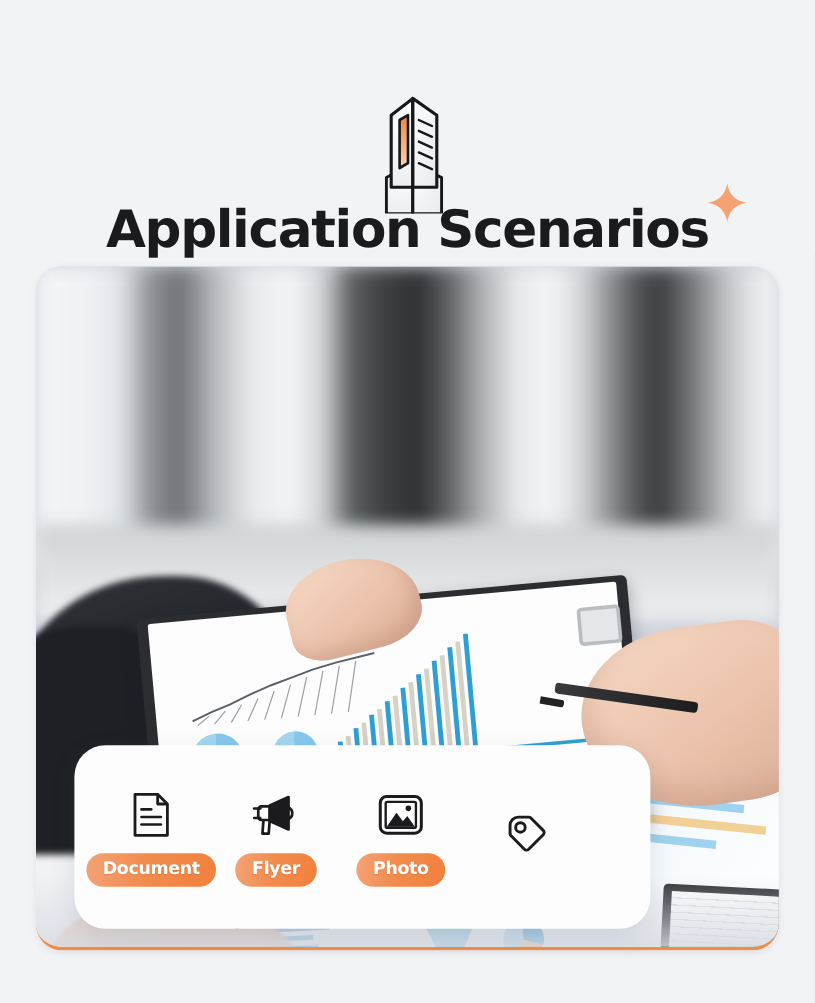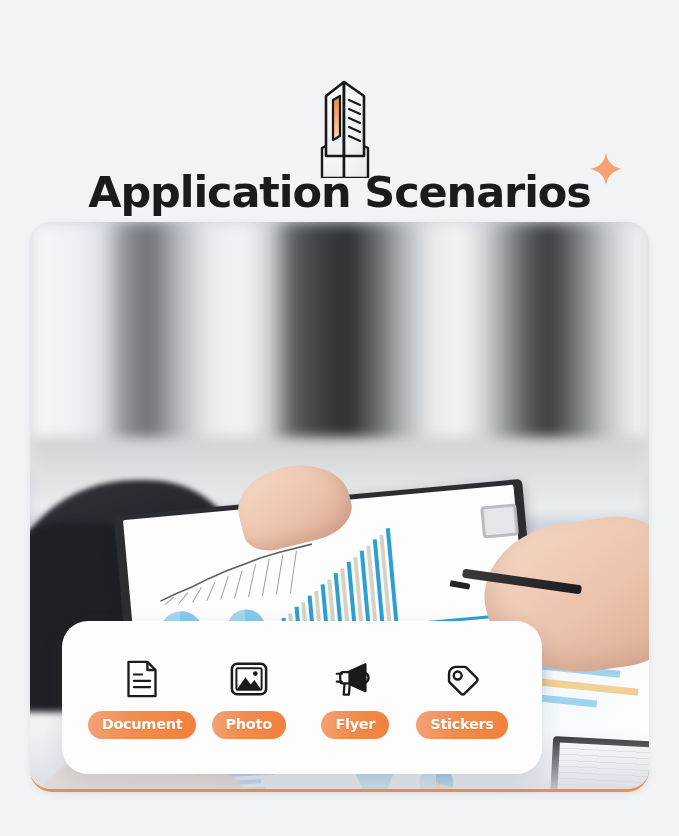--- a/index.html
+++ b/index.html
@@ -363,22 +363,21 @@
     position: absolute;
     left: 62px;
     top: 621px;
     width: 480px;
     height: 153px;
     background: #fdfdfd;
     border-radius: 26px;
     box-shadow: 0 6px 20px rgba(80,90,110,0.14);
     display: flex;
     align-items: center;
-    justify-content: space-between;
-    padding: 0 28px;
+    padding: 0 12px;
     box-sizing: border-box;
   }
   .feature-item {
     display: flex;
     flex-direction: column;
     align-items: center;
     width: 104px;
   }
   .feature-icon {
     height: 46px;
@@ -578,48 +577,47 @@
           <line x1="11" y1="31" x2="29" y2="31"></line>
         </g>
       </svg>
     </span>
     <span class="feature-badge">Document</span>
   </div>
 
 
   <div class="feature-item">
     <span class="feature-icon">
-      <svg viewBox="0 0 44 40" width="40" height="36">
-        <rect x="3" y="3" width="38" height="34" rx="6" fill="none" stroke="#1b1b1d" stroke-width="2.8"></rect>
-        <rect x="8" y="8" width="28" height="24" rx="1.5" fill="none" stroke="#1b1b1d" stroke-width="2.2"></rect>
-        <circle cx="29" cy="14" r="2.6" fill="#1b1b1d"></circle>
-        <path d="M9 31 L18 18 L24 26 L28 21 L35 31 Z" fill="#1b1b1d"></path>
-      </svg>
-    </span>
-    <span class="feature-badge">Photo</span>
-  </div>
-
-  <div class="feature-item">
-    <span class="feature-icon">
       <svg viewBox="0 0 46 42" width="40" height="38">
         <path d="M17 13 H9 a3 3 0 0 0 -3 3 v7 a3 3 0 0 0 3 3 h8 Z" fill="none" stroke="#1b1b1d" stroke-width="2.6" stroke-linejoin="round"></path>
         <path d="M17 12 L35 4 V35 L17 27 Z" fill="#1b1b1d" stroke="#1b1b1d" stroke-width="2.6" stroke-linejoin="round"></path>
         <path d="M35 14 a6 6 0 0 1 0 11" fill="none" stroke="#1b1b1d" stroke-width="2.6"></path>
         <path d="M11 26 L10 39 H16 L17 26" fill="none" stroke="#1b1b1d" stroke-width="2.6" stroke-linejoin="round"></path>
         <g stroke="#1b1b1d" stroke-width="2.4" stroke-linecap="round">
           <line x1="2" y1="15" x2="8" y2="15"></line>
           <line x1="2" y1="24" x2="8" y2="24"></line>
         </g>
       </svg>
     </span>
     <span class="feature-badge">Flyer</span>
   </div>
 
   <div class="feature-item">
     <span class="feature-icon">
+      <svg viewBox="0 0 44 40" width="40" height="36">
+        <rect x="3" y="3" width="38" height="34" rx="6" fill="none" stroke="#1b1b1d" stroke-width="2.8"></rect>
+        <rect x="8" y="8" width="28" height="24" rx="1.5" fill="none" stroke="#1b1b1d" stroke-width="2.2"></rect>
+        <circle cx="29" cy="14" r="2.6" fill="#1b1b1d"></circle>
+        <path d="M9 31 L18 18 L24 26 L28 21 L35 31 Z" fill="#1b1b1d"></path>
+      </svg>
+    </span>
+    <span class="feature-badge">Photo</span>
+  </div>
+
+  <div class="feature-item">
+    <span class="feature-icon">
       <svg viewBox="0 0 44 44" width="38" height="38">
         <path d="M7 16 a8 8 0 0 1 8 -8 H25 a3 3 0 0 1 2.1 0.9 L39 20.8 a3 3 0 0 1 0 4.2 L25 39 a3 3 0 0 1 -4.2 0 L8 26.1 A3 3 0 0 1 7 24 Z" fill="none" stroke="#1b1b1d" stroke-width="2.8" stroke-linejoin="round"></path>
         <circle cx="17" cy="18" r="4.6" fill="none" stroke="#1b1b1d" stroke-width="2.8"></circle>
       </svg>
     </span>
-    <span class="feature-badge">Stickers</span>
   </div>
 </div>
 
 </body></html>

